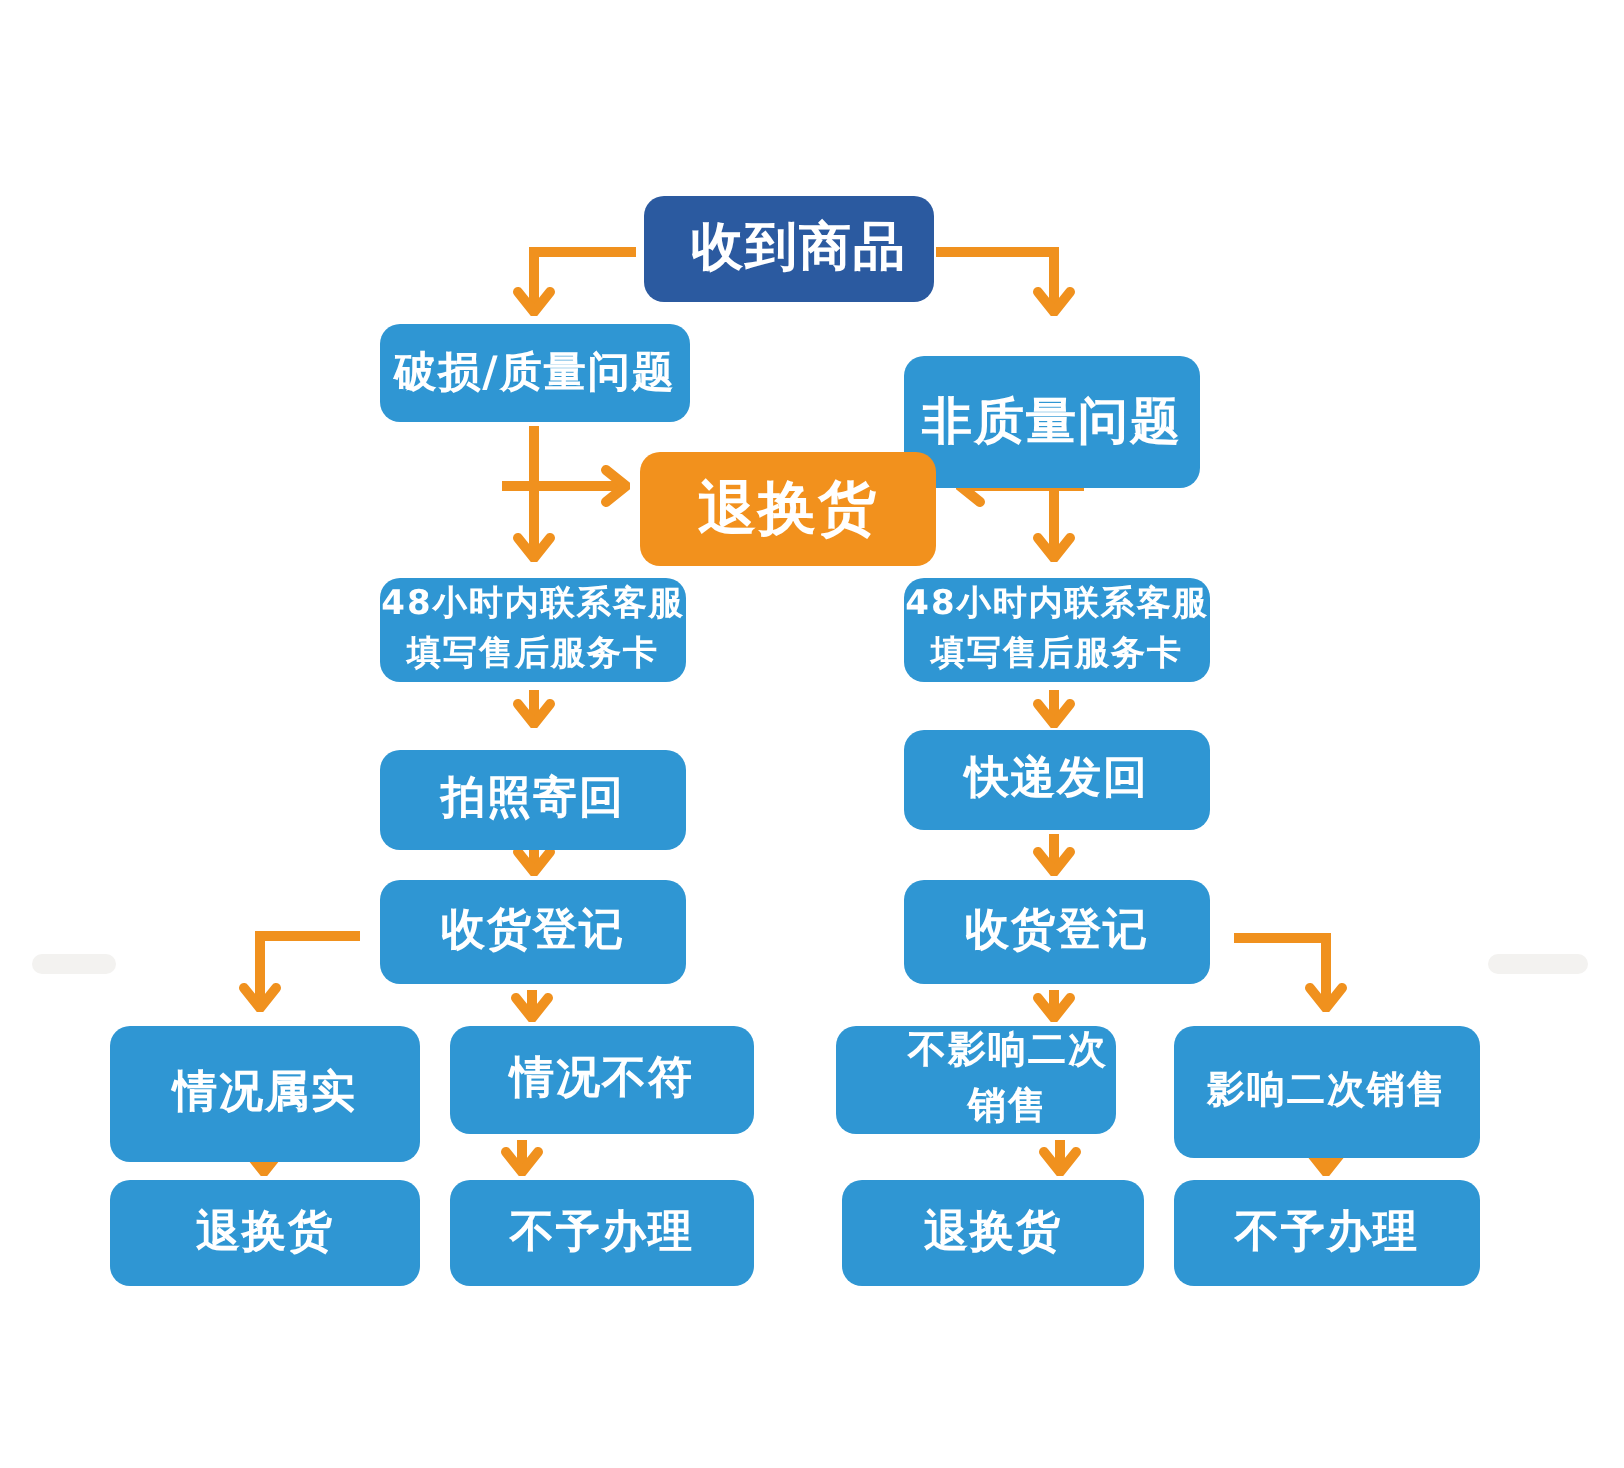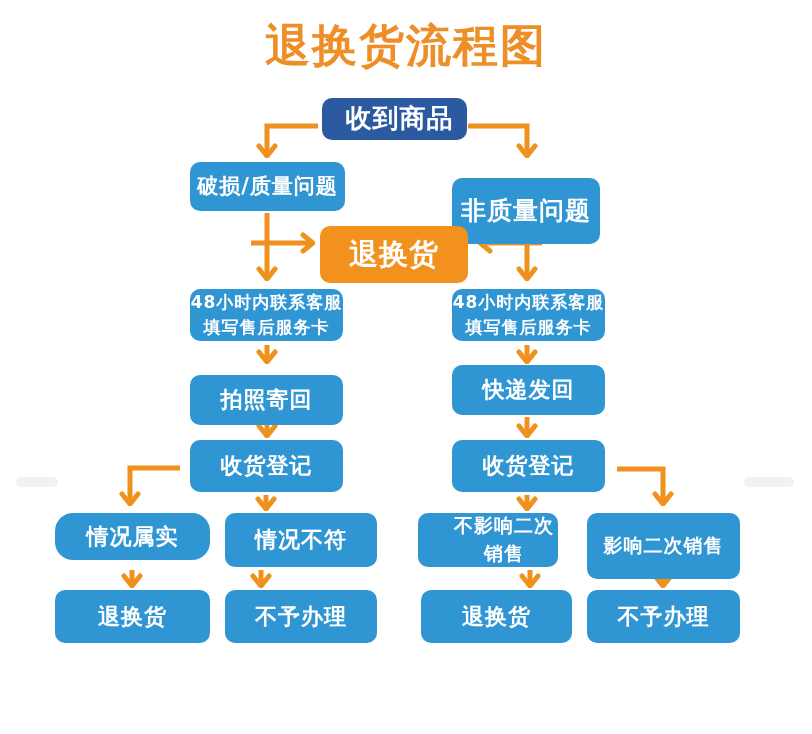--- a/index.html
+++ b/index.html
@@ -49,21 +49,20 @@
   .artifact{
     position:absolute;
     background:#f3f2f0;
     border-radius:5px;
   }
 </style>
 </head>
 <body>
 
 <div class="canvas">
-  <div class="title">退换货流程图</div>
 
   <svg class="edges" id="edges" width="812" height="734" viewBox="0 0 812 734">
     <defs>
       <marker id="arrowhead" viewBox="-14 -11 16 22" refX="0" refY="0" markerWidth="16" markerHeight="22" orient="auto" markerUnits="userSpaceOnUse">
         <path id="arrowhead-path" d="M-10,-8 L0,0 L-10,8" fill="none" stroke-width="5" stroke-linecap="round" stroke="#f0911e"></path>
       </marker>
     </defs>
   <polyline points="318,126 267,126 267,156" marker-end="url(#arrowhead)"></polyline>
       <polyline points="468,126 527,126 527,156" marker-end="url(#arrowhead)"></polyline>
       <polyline points="267,213 267,279" marker-end="url(#arrowhead)"></polyline>
@@ -78,33 +77,33 @@
       <polyline points="266,495 266,509" marker-end="url(#arrowhead)"></polyline>
       <polyline points="617,469 663,469 663,504" marker-end="url(#arrowhead)"></polyline>
       <polyline points="527,495 527,509" marker-end="url(#arrowhead)"></polyline>
       <polyline points="132,570 132,586" marker-end="url(#arrowhead)"></polyline>
       <polyline points="261,570 261,586" marker-end="url(#arrowhead)"></polyline>
       <polyline points="530,570 530,586" marker-end="url(#arrowhead)"></polyline>
       <polyline points="663,570 663,586" marker-end="url(#arrowhead)"></polyline>
     </svg>
 
   <div id="nodes">
-      <div class="node variant-dark" style="left: 322px; top: 98px; width: 145px; height: 42px; font-size: 26px; color: rgb(255, 255, 255); padding-left: 10px;">收到商品</div>
+      <div class="node variant-dark" style="left: 322px; top: 98px; width: 145px; height: 53px; font-size: 26px; color: rgb(255, 255, 255); padding-left: 10px;">收到商品</div>
       <div class="node variant-blue" style="left: 190px; top: 162px; width: 155px; height: 49px; font-size: 21px; color: rgb(255, 255, 255);">破损/质量问题</div>
       <div class="node variant-blue" style="left: 452px; top: 178px; width: 148px; height: 66px; font-size: 25px; color: rgb(255, 255, 255);">非质量问题</div>
       <div class="node variant-orange" style="left: 320px; top: 226px; width: 148px; height: 57px; font-size: 29px; color: rgb(255, 255, 255);">退换货</div>
       <div class="node variant-blue" style="left: 190px; top: 289px; width: 153px; height: 52px; font-size: 17px; color: rgb(255, 255, 255);">48小时内联系客服
 填写售后服务卡</div>
       <div class="node variant-blue" style="left: 452px; top: 289px; width: 153px; height: 52px; font-size: 17px; color: rgb(255, 255, 255);">48小时内联系客服
 填写售后服务卡</div>
       <div class="node variant-blue" style="left: 190px; top: 365px; width: 153px; height: 50px; font-size: 22px; color: rgb(255, 255, 255); margin-top: 10px;">拍照寄回</div>
       <div class="node variant-blue" style="left: 452px; top: 365px; width: 153px; height: 50px; font-size: 22px; color: rgb(255, 255, 255);">快递发回</div>
       <div class="node variant-blue" style="left: 190px; top: 440px; width: 153px; height: 52px; font-size: 22px; color: rgb(255, 255, 255);">收货登记</div>
       <div class="node variant-blue" style="left: 452px; top: 440px; width: 153px; height: 52px; font-size: 22px; color: rgb(255, 255, 255);">收货登记</div>
-      <div class="node variant-blue" style="left: 55px; top: 513px; width: 155px; height: 47px; font-size: 22px; color: rgb(255, 255, 255); border-radius: 18px;">情况属实</div>
+      <div class="node variant-blue" style="left: 55px; top: 513px; width: 155px; height: 68px; font-size: 22px; color: rgb(255, 255, 255);">情况属实</div>
       <div class="node variant-blue" style="left: 225px; top: 513px; width: 152px; height: 54px; font-size: 22px; color: rgb(255, 255, 255);">情况不符</div>
       <div class="node variant-blue" style="left: 418px; top: 513px; width: 140px; height: 54px; font-size: 19px; color: rgb(255, 255, 255); padding-left: 32px;">不影响二次销售</div>
       <div class="node variant-blue" style="left: 587px; top: 513px; width: 153px; height: 66px; font-size: 19px; color: rgb(255, 255, 255);">影响二次销售</div>
       <div class="node variant-blue" style="left: 55px; top: 590px; width: 155px; height: 53px; font-size: 22px; color: rgb(255, 255, 255);">退换货</div>
       <div class="node variant-blue" style="left: 225px; top: 590px; width: 152px; height: 53px; font-size: 22px; color: rgb(255, 255, 255);">不予办理</div>
       <div class="node variant-blue" style="left: 421px; top: 590px; width: 151px; height: 53px; font-size: 22px; color: rgb(255, 255, 255);">退换货</div>
       <div class="node variant-blue" style="left: 587px; top: 590px; width: 153px; height: 53px; font-size: 22px; color: rgb(255, 255, 255);">不予办理</div>
     </div>
   <div id="artifacts">
       <div class="artifact" style="left: 16px; top: 477px; width: 42px; height: 10px;"></div>

